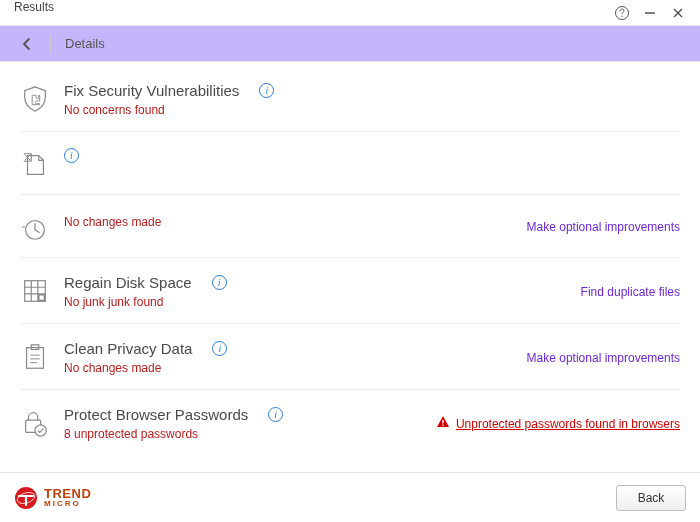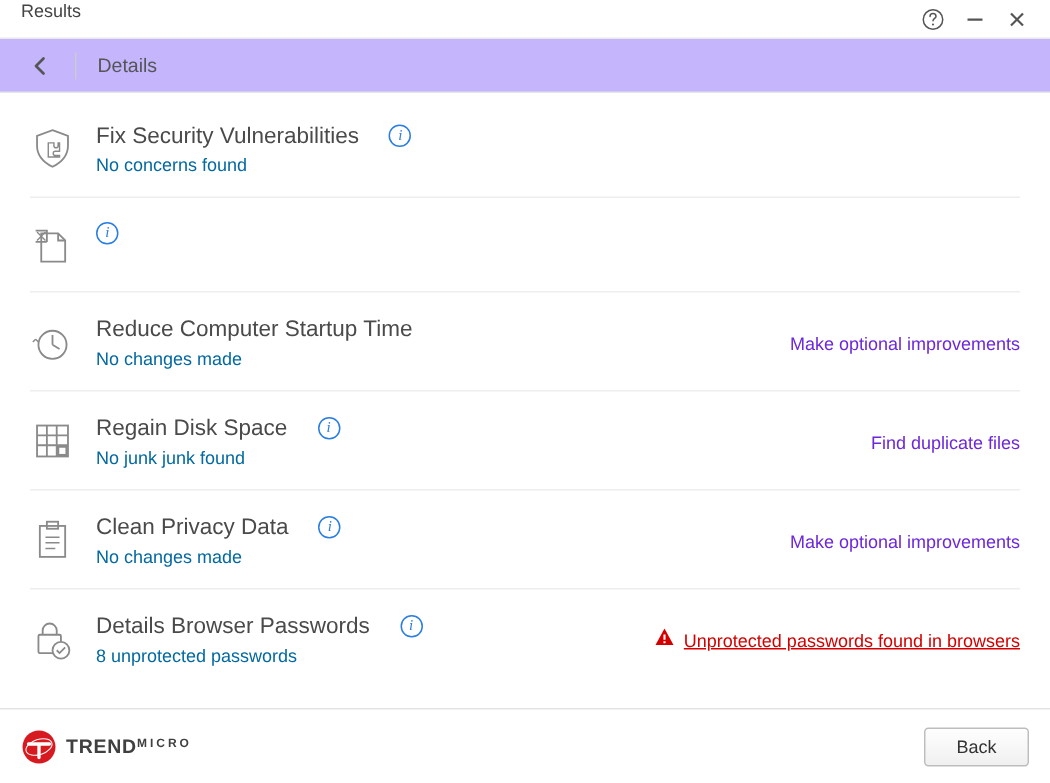--- a/index.html
+++ b/index.html
@@ -13,30 +13,30 @@
   .subheader .crumb { font-size: 13px; color: #555; }
   .content { padding: 0 20px; }
   .row { display: flex; align-items: flex-start; padding: 16px 0 14px; border-bottom: 1px solid #eee; }
   .row:first-child { padding-top: 20px; }
   .row .icon-slot { width: 44px; display: flex; justify-content: flex-start; padding-top: 2px; }
   .row .icon-slot svg { color: #8a8a8a; }
   .row .body { flex: 1; }
   .row .heading { display: flex; align-items: center; gap: 20px; }
   .row .heading .h { font-size: 15px; color: #4a4a4a; }
   .row .heading .info { width: 15px; height: 15px; border: 1.2px solid #2a7de1; border-radius: 50%; display: flex; align-items: center; justify-content: center; color: #2a7de1; font-size: 10px; font-style: italic; font-family: Georgia, serif; line-height: 1; cursor: pointer; }
-  .row .sub { font-size: 12px; color: #0369a1; margin-top: 4px; }
+  .row .sub { font-size: 12px; color: #b91c1c; margin-top: 4px; }
   .row .action { align-self: center; font-size: 12px; }
   .link { color: #6d28d9; cursor: pointer; }
   .warn-wrap { display: flex; align-items: center; gap: 6px; text-align: center; }
   .warn-icon { color: #d40000; }
   .warn-link { color: #d40000; text-decoration: underline; cursor: pointer; }
   .footer { position: absolute; bottom: 0; left: 0; right: 0; height: 50px; border-top: 1px solid #e3e3e3; display: flex; align-items: center; padding: 0 14px; background: #fff; }
   .footer .logo { display: flex; align-items: center; gap: 6px; }
   .footer .logo svg { color: #d71920; }
-  .footer .logo .text { display: flex; flex-direction: row; line-height: 0.9; font-weight: 700; letter-spacing: 0.5px; color: #404040; }
+  .footer .logo .text { display: flex; flex-direction: column; line-height: 0.9; font-weight: 700; letter-spacing: 0.5px; color: #c2410c; }
   .footer .logo .text .l1 { font-size: 13px; }
   .footer .logo .text .l2 { font-size: 8px; letter-spacing: 2px; }
   .footer .spacer { flex: 1; }
   .footer .btn { min-width: 70px; height: 26px; border: 1px solid #bdbdbd; border-radius: 3px; background: linear-gradient(#fefefe,#f0f0f0); font-size: 12px; color: #333; cursor: pointer; padding: 0 14px; }
 </style>
 </head>
 <body>
 
 <div class="titlebar">
   <div class="title">Results</div>
@@ -106,23 +106,20 @@
 
   <div class="row">
     <div class="icon-slot">
       <svg width="30" height="30" viewBox="0 0 32 32" fill="none" stroke="currentColor" stroke-width="1.3">
           <circle cx="16" cy="18" r="10"></circle>
           <path d="M16 18 L16 11 M16 18 L21 21"></path>
           <path d="M4 14 l-2 2 M4 14 l2 2" stroke-width="1"></path>
         </svg>
     </div>
     <div class="body">
-      <div class="heading">
-        <span class="h">Reduce Computer Startup Time</span>
-      </div>
       <div class="sub">No changes made</div>
     </div>
     <div class="action">
       <span class="link">Make optional improvements</span>
     </div>
   </div>
 
   <div class="row">
     <div class="icon-slot">
       <svg width="30" height="30" viewBox="0 0 32 32" fill="none" stroke="currentColor" stroke-width="1.3">
@@ -167,21 +164,21 @@
     <div class="icon-slot">
       <svg width="30" height="30" viewBox="0 0 32 32" fill="none" stroke="currentColor" stroke-width="1.3">
           <rect x="6" y="13" width="16" height="13" rx="1"></rect>
           <path d="M9 13 v-3 a5 5 0 0 1 10 0 v3"></path>
           <circle cx="22" cy="24" r="6" fill="#fff"></circle>
           <path d="M19 24 l2 2 l4 -4"></path>
         </svg>
     </div>
     <div class="body">
       <div class="heading">
-        <span class="h">Details Browser Passwords</span>
+        <span class="h">Protect Browser Passwords</span>
         <span class="info">i</span>
       </div>
       <div class="sub">8 unprotected passwords</div>
     </div>
     <div class="action warn-wrap">
       <span class="warn-icon">
         <svg width="14" height="14" viewBox="0 0 14 14">
             <path d="M7 1 L13 12 H1 Z" fill="currentColor"></path>
             <rect x="6.3" y="5" width="1.4" height="3.5" fill="#fff"></rect>
             <rect x="6.3" y="9.5" width="1.4" height="1.3" fill="#fff"></rect>

